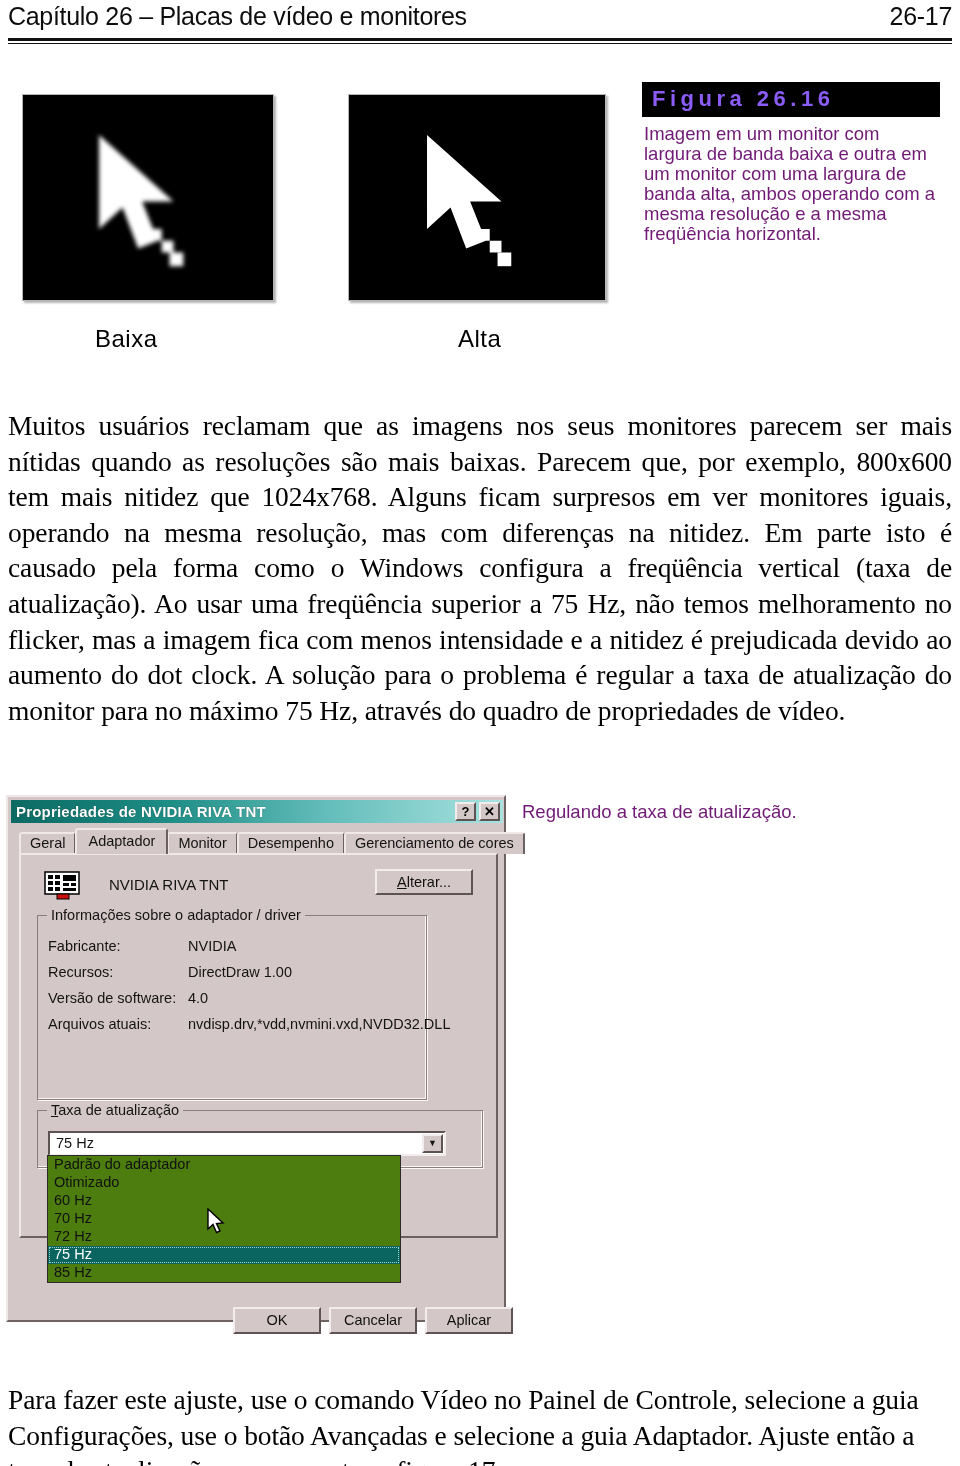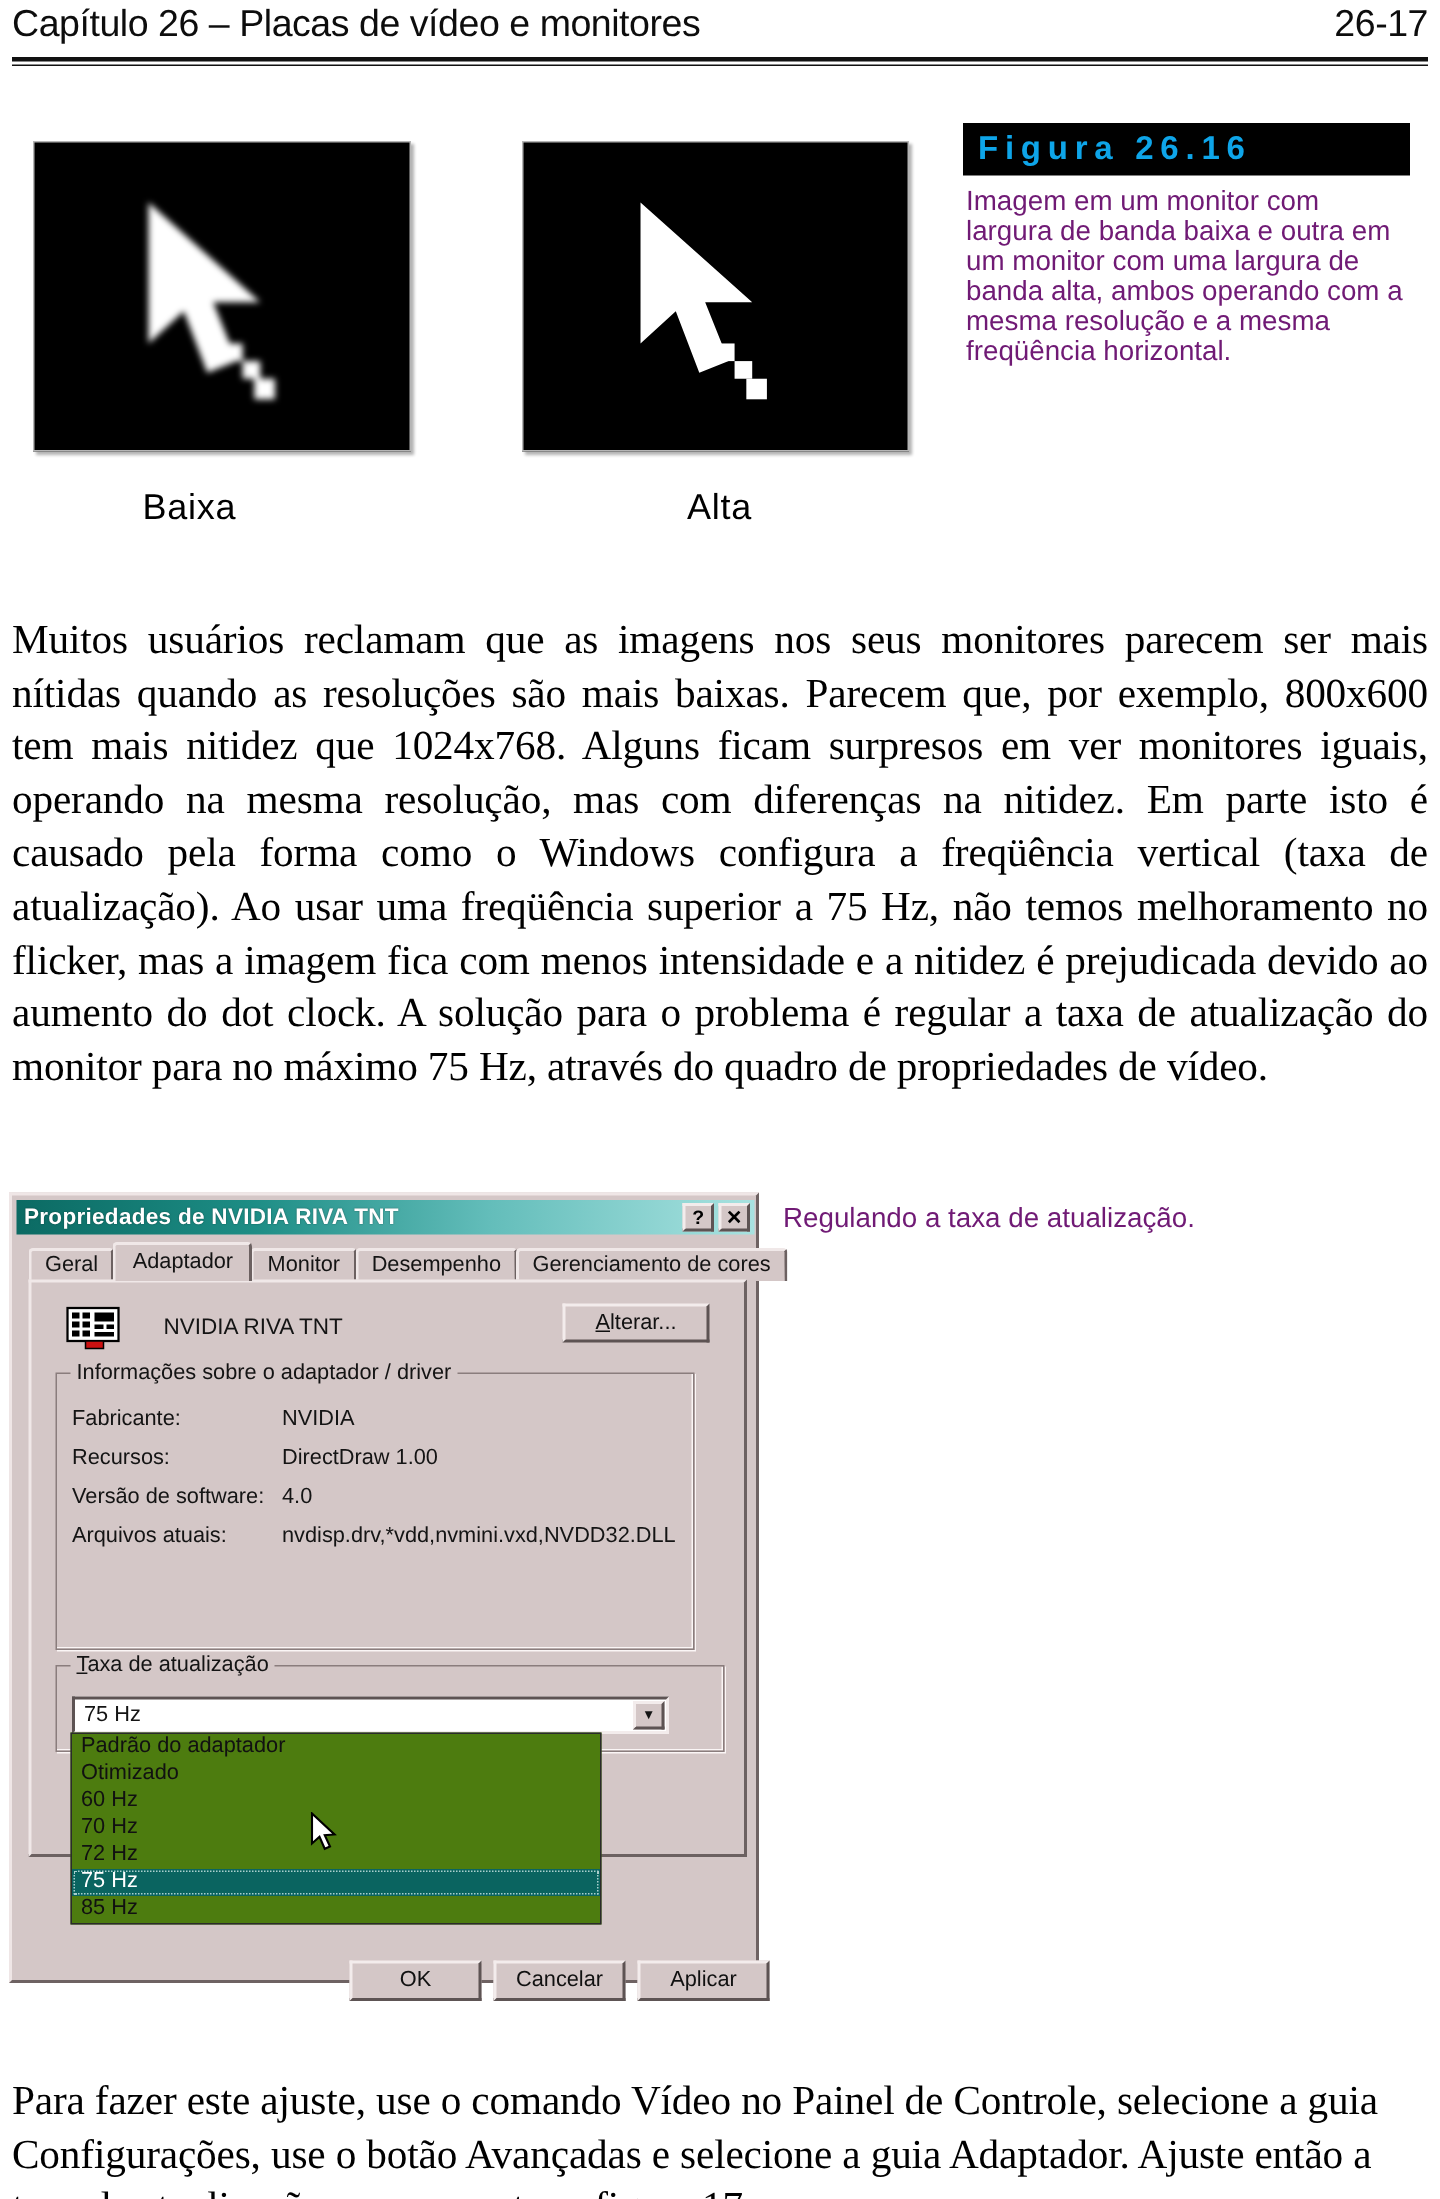--- a/index.html
+++ b/index.html
@@ -69,21 +69,21 @@
     font-size: 24px;
     color: #000000;
     letter-spacing: 0.5px;
   }
   #lbl-low  { left: 95px;  top: 245px; }
   #lbl-high { left: 458px; top: 245px; }
 
   
   .fig-cap-bar {
     background: #000;
-    color: #0ea5e9;
+    color: #8b5cf6;
     font-family: "Liberation Sans", sans-serif;
     font-weight: bold;
     font-size: 22px;
     letter-spacing: 4.5px;
     padding: 4px 8px 5px 10px;
     box-sizing: border-box;
     white-space: nowrap;
   }
   .fig-cap-body {
     font-family: "Liberation Sans", sans-serif;
@@ -258,21 +258,21 @@
     box-sizing: border-box;
   }
   .group-legend {
     position: absolute;
     top: -9px; left: 9px;
     background: #d4c7c7;
     padding: 0 4px;
     font-size: 14.5px;
     white-space: nowrap;
   }
-  #gb-info { left: 16px; top: 60px; width: 426px; height: 185px; }
+  #gb-info { left: 16px; top: 60px; width: 390px; height: 185px; }
   #gb-rate { left: 16px; top: 255px; width: 446px; height: 58px; }
 
   .info-label {
     position: absolute;
     font-size: 14.5px;
     left: 10px;
   }
   .info-value {
     position: absolute;
     font-size: 14.5px;

